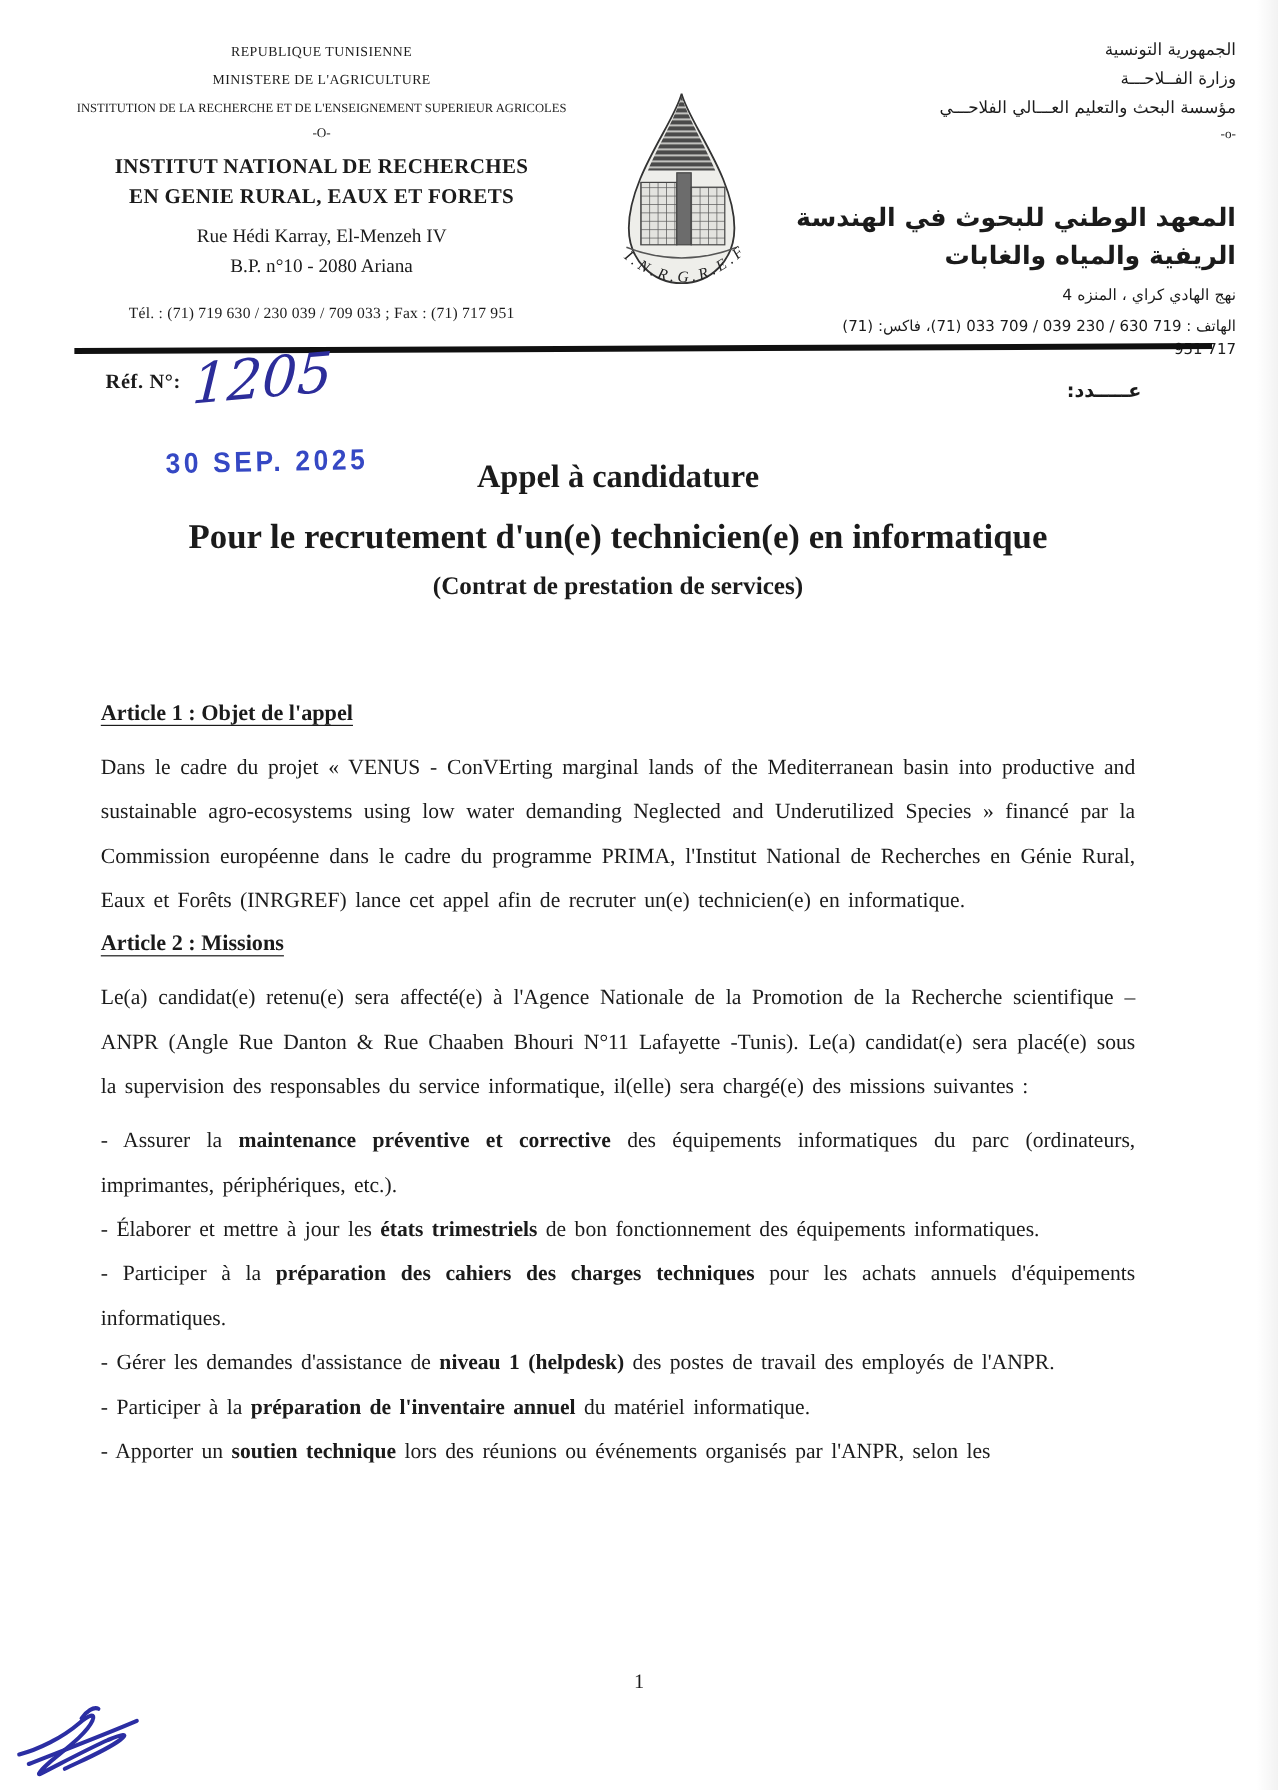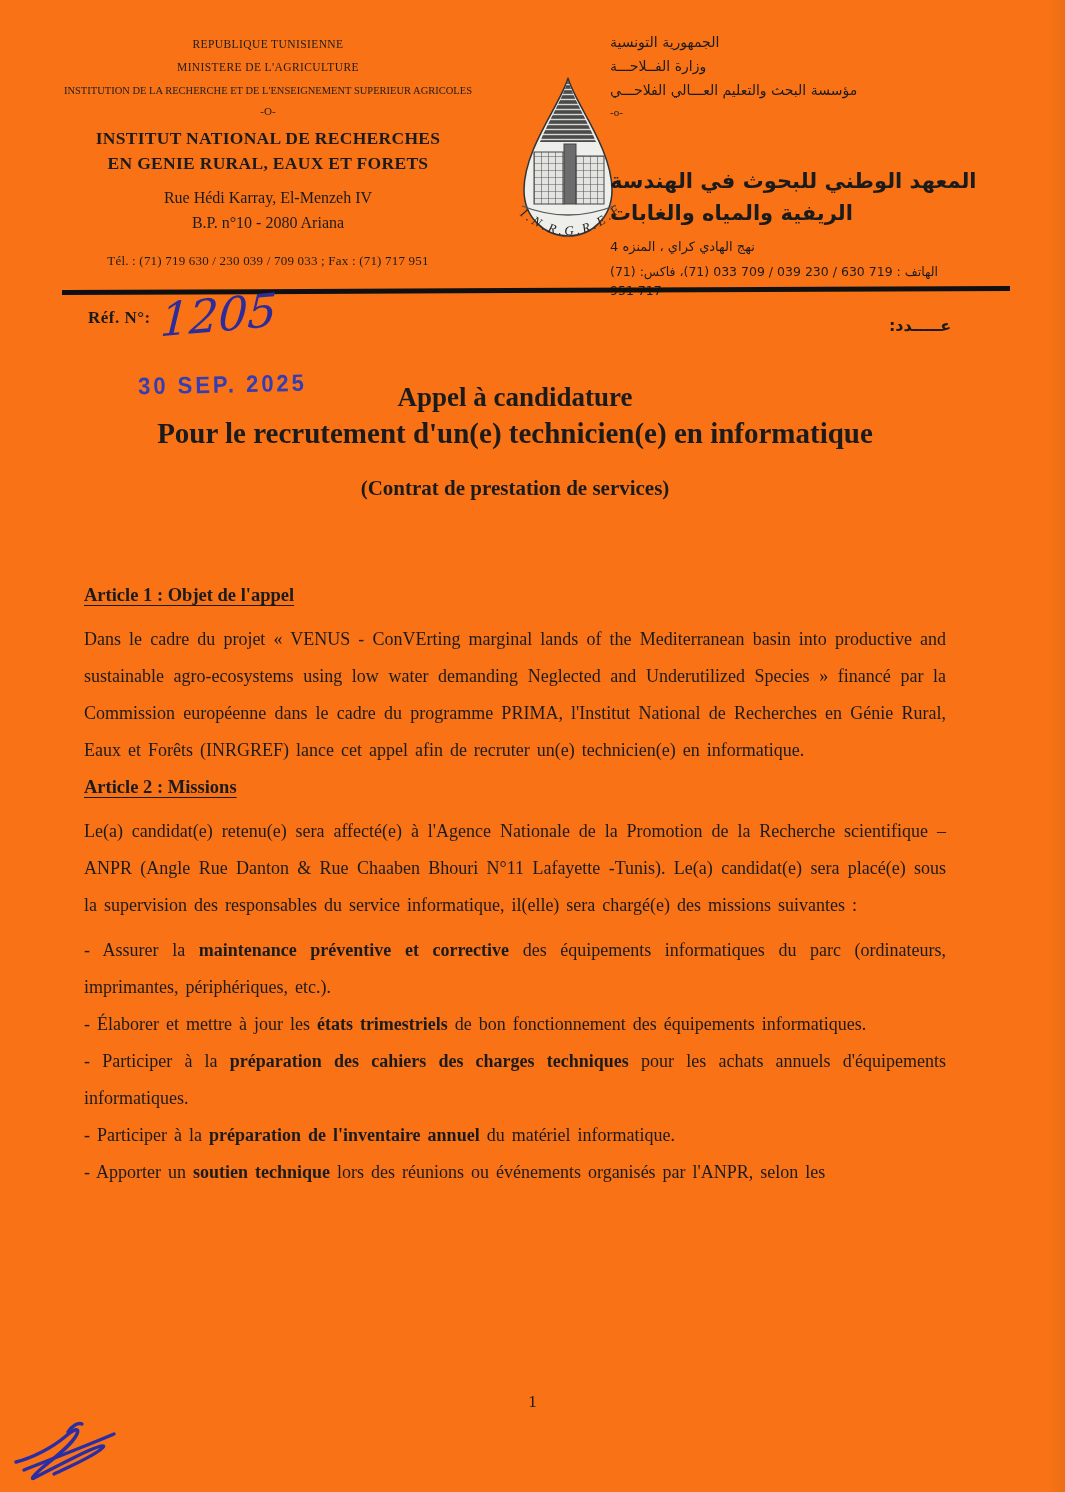--- a/index.html
+++ b/index.html
@@ -1,56 +1,56 @@
 <!DOCTYPE html>
 <html><head>
 <meta charset="utf-8">
 <style>
   html,body{margin:0;padding:0;background:#9a9a9a;}
   .page{
     position:relative;width:1065px;height:1492px;margin:0 auto;
-    background:#f97316;overflow:hidden;color:#1b1b1b;
+    background:#ffffff;overflow:hidden;color:#1b1b1b;
     font-family:"Liberation Serif", serif;
   }
   .page::after{ 
     content:"";position:absolute;top:0;right:0;width:18px;height:100%;
     background:linear-gradient(to right, rgba(0,0,0,0), rgba(0,0,0,0.05));
     pointer-events:none;
   }
   
   .hdr-left{position:absolute;left:52px;top:38px;width:432px;text-align:center;}
   .hl-sm{font-size:11.5px;letter-spacing:.4px;margin-bottom:11px;}
   .hl-xs{font-size:10.5px;line-height:13.5px;margin-bottom:7px;}
   .hl-sep{font-size:11px;margin-bottom:9px;}
   .hl-inst{font-size:17.5px;font-weight:bold;line-height:25px;letter-spacing:.3px;margin-bottom:9px;}
   .hl-addr{font-size:16px;line-height:25px;margin-bottom:18px;}
   .hl-tel{font-size:13px;letter-spacing:.2px;}
   .hdr-logo{position:absolute;left:492px;top:72px;width:152px;height:190px;}
-  .hdr-right{position:absolute;left:610px;top:34px;width:420px;text-align:left;
+  .hdr-right{position:absolute;left:610px;top:34px;width:420px;text-align:right;
     direction:rtl;font-family:"DejaVu Sans", sans-serif;}
   .hr-sm{font-size:14px;margin-bottom:8px;}
   .hr-sep{font-size:11px;direction:ltr;margin-bottom:2px;font-family:"Liberation Serif",serif;}
   .hr-inst{font-size:21px;font-weight:bold;line-height:32px;margin-top:47px;}
   .hr-addr{font-size:13px;line-height:27px;margin-top:4px;}
   .hr-tel{font-size:12.5px;line-height:19px;margin-top:2px;}
   
   .rule{position:absolute;left:62px;top:288px;width:948px;height:5px;background:#101010;
     transform:rotate(-0.25deg);}
   .ref-label{position:absolute;left:88px;top:308px;font-size:17px;font-weight:bold;letter-spacing:.5px;}
   .ref-number{position:absolute;left:160px;top:288px;font-size:46px;font-style:italic;
     color:#2c2d9a;transform:rotate(-5deg) skewX(-8deg);font-family:"DejaVu Serif",serif;}
   .arabic-ref{position:absolute;left:820px;top:316px;width:200px;text-align:center;
     direction:rtl;font-size:16px;font-weight:bold;font-family:"DejaVu Sans",sans-serif;}
   .stamp{position:absolute;left:138px;top:372px;font-family:"Liberation Sans",sans-serif;
     font-weight:bold;font-size:22px;color:#2439bf;letter-spacing:3px;
     transform:rotate(-1.2deg) scaleY(1.08);opacity:.92;}
   
   .t1{position:absolute;left:60px;top:382px;width:910px;text-align:center;
     font-size:27px;font-weight:bold;}
-  .t2{position:absolute;left:60px;top:417px;width:910px;text-align:center;
+  .t2{position:absolute;left:60px;top:432px;width:910px;text-align:center;
     font-size:29px;font-weight:bold;}
   .t3{position:absolute;left:60px;top:476px;width:910px;text-align:center;
     font-size:21px;font-weight:bold;}
   
   .body{position:absolute;left:84px;top:585px;width:862px;font-size:18px;}
   .art{font-size:18.5px;font-weight:bold;text-decoration:underline;
     text-underline-offset:4px;margin:0 0 15px 0;}
   .art2{margin-top:8px;}
   .body p{margin:0 0 8px 0;line-height:37px;text-align:justify;word-spacing:2.5px;}
   .body p.mission{margin:0;}
@@ -136,20 +136,21 @@
   <main class="body">
     <h4 class="art">Article 1 : Objet de l'appel</h4>
     <p>Dans le cadre du projet « VENUS - ConVErting marginal lands of the Mediterranean basin into productive and sustainable agro-ecosystems using low water demanding Neglected and Underutilized Species » financé par la Commission européenne dans le cadre du programme PRIMA, l'Institut National de Recherches en Génie Rural, Eaux et Forêts (INRGREF) lance cet appel afin de recruter un(e) technicien(e) en informatique.</p>
 
     <h4 class="art art2">Article 2 : Missions</h4>
     <p>Le(a) candidat(e) retenu(e) sera affecté(e) à l'Agence Nationale de la Promotion de la Recherche scientifique – ANPR (Angle Rue Danton &amp; Rue Chaaben Bhouri N°11 Lafayette -Tunis). Le(a) candidat(e) sera placé(e) sous la supervision des responsables du service informatique, il(elle) sera chargé(e) des missions suivantes :</p>
 
     <p class="mission"><span>- Assurer la </span><b>maintenance préventive et corrective</b><span> des équipements informatiques du parc (ordinateurs, imprimantes, périphériques, etc.).</span></p>
     <p class="mission"><span>- Élaborer et mettre à jour les </span><b>états trimestriels</b><span> de bon fonctionnement des équipements informatiques.</span></p>
     <p class="mission"><span>- Participer à la </span><b>préparation des cahiers des charges techniques</b><span> pour les achats annuels d'équipements informatiques.</span></p>
+    <p class="mission"><span>- Gérer les demandes d'assistance de </span><b>niveau 1 (helpdesk)</b><span> des postes de travail des employés de l'ANPR.</span></p>
     <p class="mission"><span>- Participer à la </span><b>préparation de l'inventaire annuel</b><span> du matériel informatique.</span></p>
     <p class="mission"><span>- Apporter un </span><b>soutien technique</b><span> lors des réunions ou événements organisés par l'ANPR, selon les</span></p>
   </main>
 
   <div class="pagenum">1</div>
 
   <svg class="signature" viewBox="0 0 125 72">
     <g fill="none" stroke="#2b2ea3" stroke-width="3.4" stroke-linecap="round" stroke-linejoin="round">
       <path d="M6,44 C22,40 42,30 56,18 C64,11 70,9 67,16 C62,27 44,40 32,50 C24,57 20,62 24,60 C38,53 62,40 80,32 C92,27 98,26 90,32 C78,41 56,50 44,56"></path>
       <path d="M14,52 C34,44 76,28 104,16"></path>

